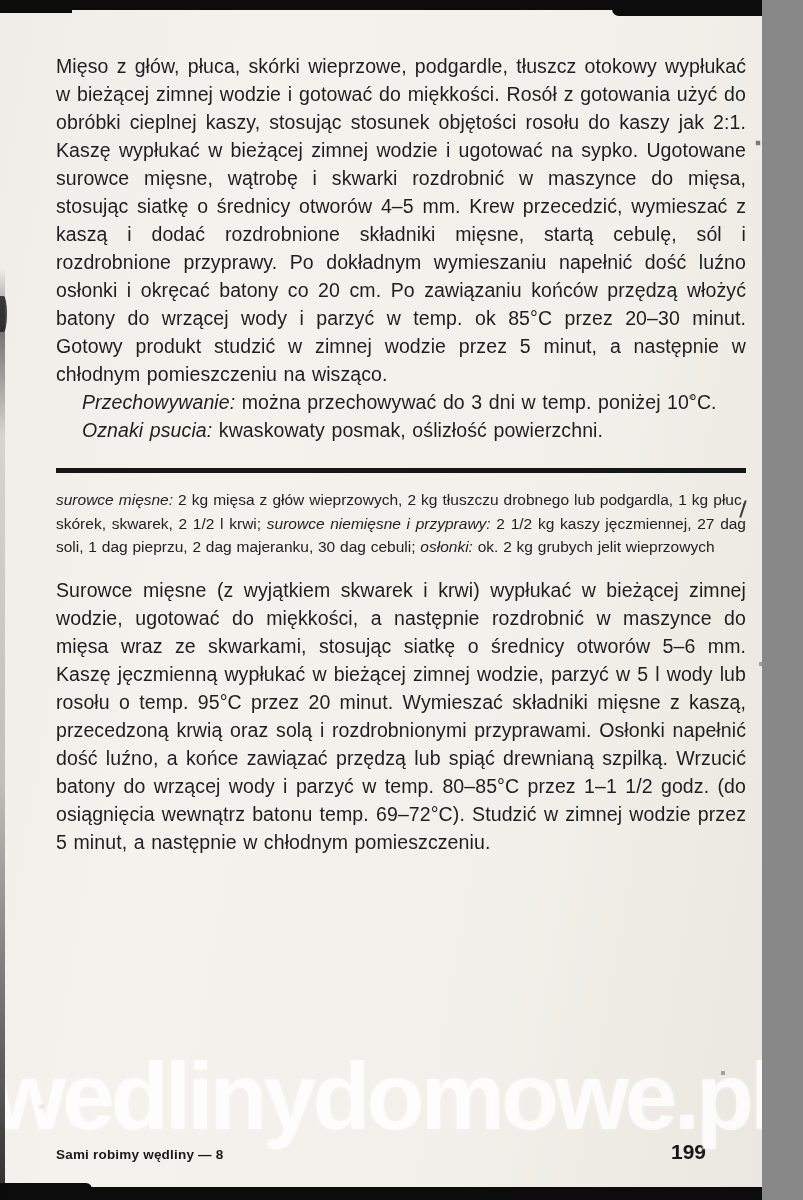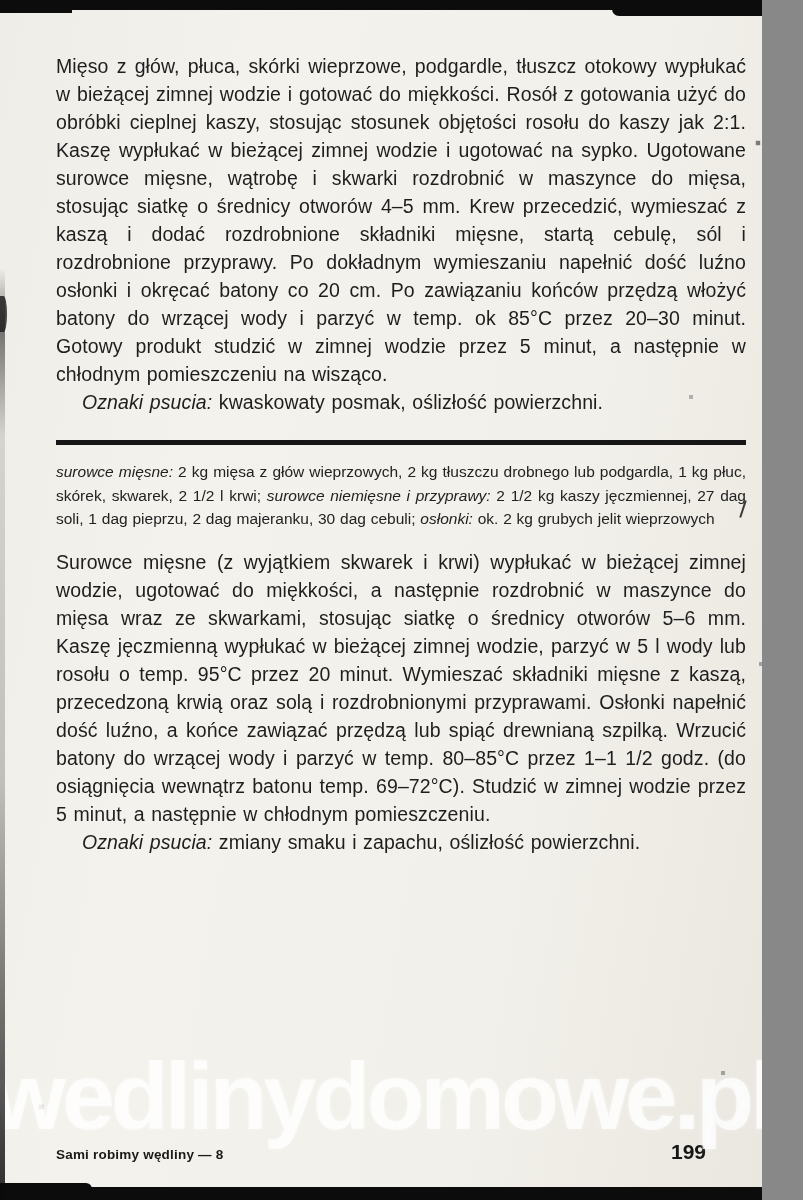--- a/index.html
+++ b/index.html
@@ -94,32 +94,32 @@
   <div class="edge edge-bottom-left"></div>
   <div class="edge edge-left"></div>
   <div class="edge edge-left-blob"></div>
   <div class="slash-mark"></div>
   <div class="specks"></div>
 
   <div class="content">
 
     <p class="body">Mięso z głów, płuca, skórki wieprzowe, podgardle, tłuszcz otokowy wypłukać w bieżącej zimnej wodzie i gotować do miękkości. Rosół z gotowania użyć do obróbki cieplnej kaszy, stosując stosunek objętości rosołu do kaszy jak 2:1. Kaszę wypłukać w bieżącej zimnej wodzie i ugotować na sypko. Ugotowane surowce mięsne, wątrobę i skwarki rozdrobnić w maszynce do mięsa, stosując siatkę o średnicy otworów 4–5 mm. Krew przecedzić, wymieszać z kaszą i dodać rozdrobnione składniki mięsne, startą cebulę, sól i rozdrobnione przyprawy. Po dokładnym wymieszaniu napełnić dość luźno osłonki i okręcać batony co 20 cm. Po zawiązaniu końców przędzą włożyć batony do wrzącej wody i parzyć w temp. ok 85°C przez 20–30 minut. Gotowy produkt studzić w zimnej wodzie przez 5 minut, a następnie w chłodnym pomieszczeniu na wisząco.</p>
 
+    <p class="body indent"><em>Przechowywanie:</em><span> można przechowywać do 3 dni w temp. poniżej 10°C.</span></p>
 
     <p class="body indent"><em>Oznaki psucia:</em><span> kwaskowaty posmak, oślizłość powierzchni.</span></p>
 
     <div class="rule"></div>
 
 
     <p class="ingredients"><em>surowce mięsne:</em><span> 2 kg mięsa z głów wieprzowych, 2 kg tłuszczu drobnego lub podgardla, 1 kg płuc, skórek, skwarek, 2 1/2 l krwi; </span><em>surowce niemięsne i przyprawy:</em><span> 2 1/2 kg kaszy jęczmiennej, 27 dag soli, 1 dag pieprzu, 2 dag majeranku, 30 dag cebuli; </span><em>osłonki:</em><span> ok. 2 kg grubych jelit wieprzowych</span></p>
 
     <p class="body method">Surowce mięsne (z wyjątkiem skwarek i krwi) wypłukać w bieżącej zimnej wodzie, ugotować do miękkości, a następnie rozdrobnić w maszynce do mięsa wraz ze skwarkami, stosując siatkę o średnicy otworów 5–6 mm. Kaszę jęczmienną wypłukać w bieżącej zimnej wodzie, parzyć w 5 l wody lub rosołu o temp. 95°C przez 20 minut. Wymieszać składniki mięsne z kaszą, przecedzoną krwią oraz solą i rozdrobnionymi przyprawami. Osłonki napełnić dość luźno, a końce zawiązać przędzą lub spiąć drewnianą szpilką. Wrzucić batony do wrzącej wody i parzyć w temp. 80–85°C przez 1–1 1/2 godz. (do osiągnięcia wewnątrz batonu temp. 69–72°C). Studzić w zimnej wodzie przez 5 minut, a następnie w chłodnym pomieszczeniu.</p>
 
 
-    <p class="body indent"><em>Oznaki psucia:</em><span> zmiany smaku i zapachu, oślizłość powierzchni.</span></p>
 
   </div>
 
   <div class="watermark">wedlinydomowe.pl</div>
 
   <div class="footer">
     <span class="footer-left">Sami robimy wędliny — 8</span>
     <span class="page-number">199</span>
   </div>
 

